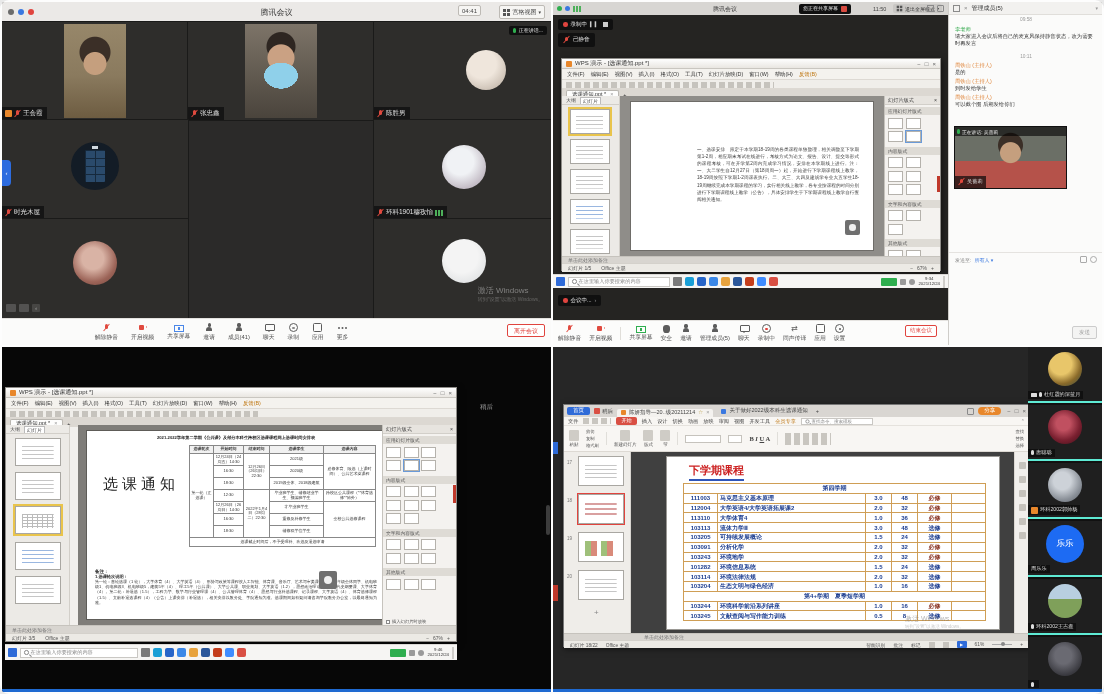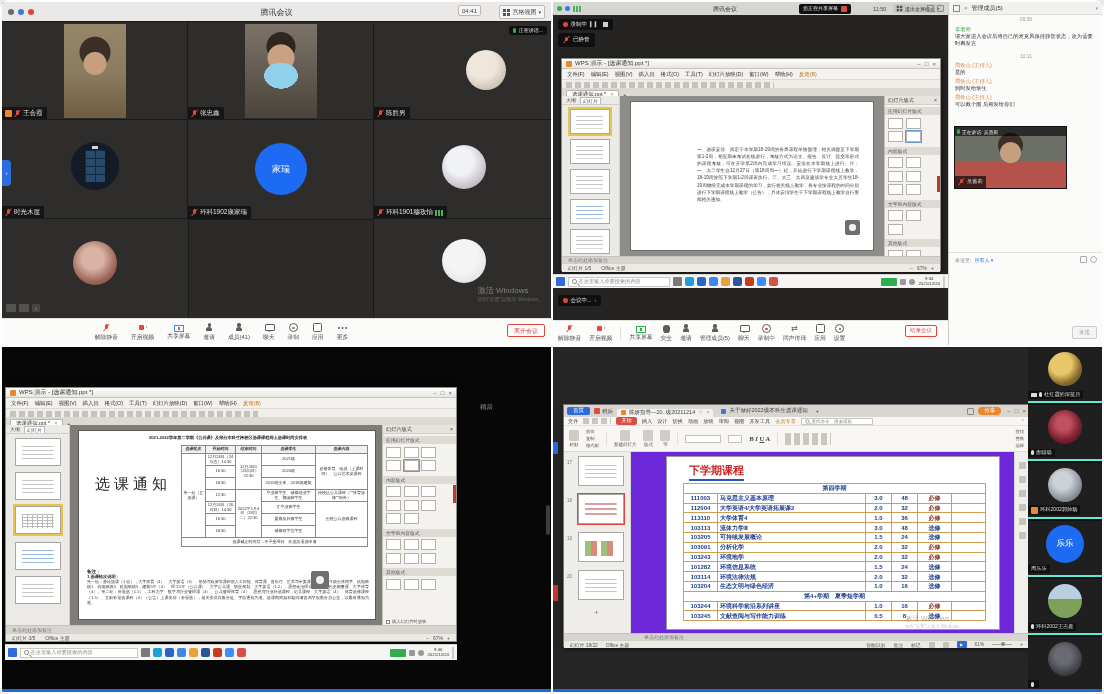--- a/index.html
+++ b/index.html
@@ -137,27 +137,20 @@
   <div class="cell" style="left:0;top:118px;width:186px;height:99px">
     <div class="avc" style="left:69px;top:22px;width:48px;height:48px;background:#131c26">
       <span class="a" style="left:14px;top:8px;width:20px;height:32px;background:#2a4a6b;background-image:linear-gradient(#16293c 1px,transparent 1px),linear-gradient(90deg,#16293c 1px,transparent 1px);background-size:10px 8px;border-radius:1px"></span>
       <span class="a" style="left:21px;top:4px;width:6px;height:3px;background:#cfd8e0"></span>
     </div>
     <div class="nm">
           <span class="micoff"></span>
           <span>时光木屋</span>
         </div>
   </div>
-  <div class="cell" style="left:186px;top:118px;width:186px;height:99px">
-    <div class="avc blueav" style="left:67px;top:23px;width:52px;height:52px;font-size:9px">家瑞</div>
-    <div class="nm">
-          <span class="micoff"></span>
-          <span>环科1902康家瑞</span>
-        </div>
-  </div>
   <div class="cell" style="left:372px;top:118px;width:177px;height:99px">
     <div class="avc" style="left:68px;top:25px;width:44px;height:44px;background:radial-gradient(circle at 42% 38%,#f0f2f5 0 35%,#c6bfc8 70%,#a9a2ad)"></div>
     <div class="nm">
           <span class="micoff"></span>
           <span>环科1901穆孜怡</span>
           <span class="sig"></span>
         </div>
   </div>
 
   <div class="cell" style="left:0;top:217px;width:186px;height:99px">
@@ -515,21 +508,21 @@
         <div class="fx" style="height:9px;font-size:5px;color:#555;gap:4px;padding:0 4px;border-bottom:1px solid #d2cfc9">
               <span>大纲</span>
               <span style="background:#fff;border:1px solid #bbb;border-bottom:none;padding:0 2px">幻灯片</span>
             </div>
         <span class="thumb" style="left:9px;top:13px;width:46px;height:28px"></span>
         <span class="thumb" style="left:9px;top:47px;width:46px;height:28px"></span>
         <span class="thumb sel" style="left:9px;top:81px;width:46px;height:28px;background-image:repeating-linear-gradient(#bbb 0 1px,transparent 1px 3px),repeating-linear-gradient(90deg,#bbb 0 1px,transparent 1px 5px)"></span>
         <span class="thumb" style="left:9px;top:117px;width:46px;height:28px;background-image:repeating-linear-gradient(#9ab7e0 0 1px,transparent 1px 4px)"></span>
         <span class="thumb" style="left:9px;top:151px;width:46px;height:28px"></span>
       </div>
-      <div class="a" style="left:64px;top:0;width:312px;height:200px;background:#7f7d79">
+      <div class="a" style="left:72px;top:0;width:312px;height:200px;background:#7f7d79">
         <div class="a" style="left:8px;top:5px;width:298px;height:190px;background:#fff;border:1px solid #5e5c58">
           <div class="a" style="left:0;top:4px;width:298px;text-align:center;font-size:4.2px;color:#222;font-weight:bold">2021-2022学年第二学期《公共课》及部分本科生跨校区选课课程网上选课时间安排表</div>
           <div class="a" style="left:16px;top:44px;font-size:15px;letter-spacing:4px;color:#1c1c1c;font-family:'Liberation Serif','DejaVu Serif',serif">选课通知</div>
           <table class="sct a" style="left:102px;top:14px;width:186px">
             <colgroup>
                   <col style="width:24px">
                   <col style="width:30px">
                   <col style="width:26px">
                   <col style="width:54px">
                   <col style="width:52px">
@@ -768,21 +761,21 @@
         <span class="a" style="left:3px;top:8px">17</span>
         <span class="thumb" style="left:14px;top:4px;width:46px;height:30px"></span>
         <span class="a" style="left:3px;top:46px">18</span>
         <span class="thumb selr" style="left:14px;top:42px;width:46px;height:30px;background-image:repeating-linear-gradient(#d9a0a0 0 2px,transparent 2px 5px)"></span>
         <span class="a" style="left:3px;top:84px">19</span>
         <span class="thumb" style="left:14px;top:80px;width:46px;height:30px;background-image:repeating-linear-gradient(90deg,#9fc07a 0 6px,#d98a7a 6px 12px,#fff 12px 16px)"></span>
         <span class="a" style="left:3px;top:122px">20</span>
         <span class="thumb" style="left:14px;top:118px;width:46px;height:30px"></span>
         <span class="a" style="left:30px;top:156px;font-size:8px;color:#888">+</span>
       </div>
-      <div class="a" style="left:67px;top:0;width:453px;height:181px;background:#6d28d9">
+      <div class="a" style="left:67px;top:0;width:453px;height:181px;background:#404040">
         <div class="a" style="left:35px;top:4px;width:334px;height:174px;background:#fff;border:1px solid #9a9894">
           <div class="a" style="left:22px;top:6px;font-size:11px;font-weight:bold;color:#cc2020;border-bottom:2px solid #2f55b8;padding-bottom:1px">下学期课程</div>
           <table class="crs a" style="left:16px;top:26px;width:302px">
             <colgroup>
                   <col style="width:34px">
                   <col style="width:148px">
                   <col style="width:26px">
                   <col style="width:26px">
                   <col style="width:34px">
                   <col style="width:34px">

